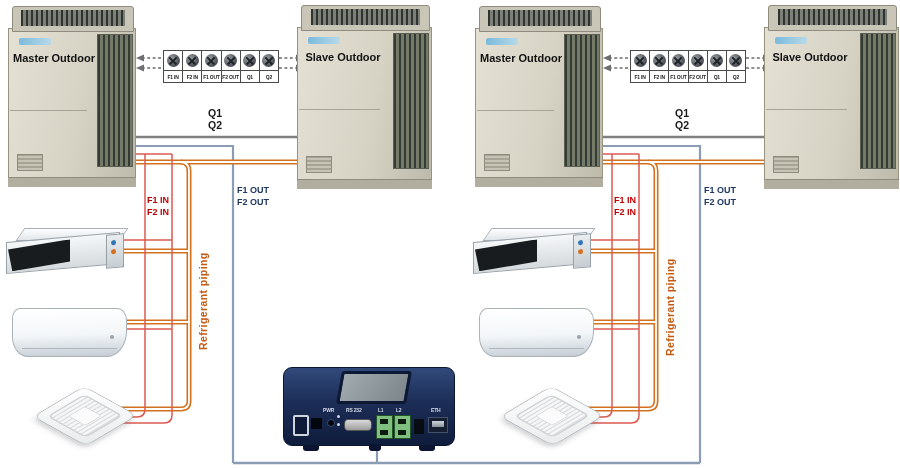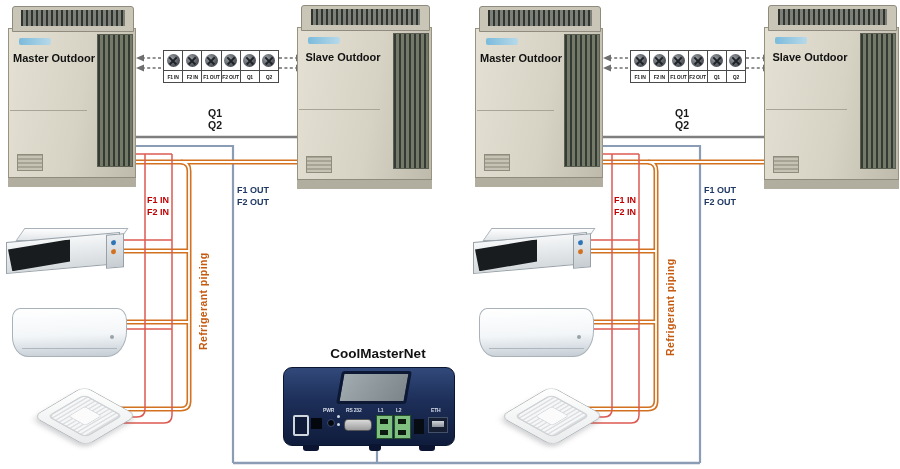--- a/index.html
+++ b/index.html
@@ -374,21 +374,20 @@
     <span>F2 OUT</span>
   </div>
   <div class="fout" style="left:704px;top:185px">
     <span>F1 OUT</span>
     <span>F2 OUT</span>
   </div>
 
   <div class="vlabel" style="left:197px;top:224px;height:126px">Refrigerant piping</div>
   <div class="vlabel" style="left:664px;top:230px;height:126px">Refrigerant piping</div>
 
-  <div class="cm-title" style="left:288px;top:346px">CoolMasterNet</div>
 
   <div class="cm">
     <div class="cm-body"></div>
     <div class="cm-screen"></div>
     <div class="cm-usb"></div>
     <div class="cm-sq"></div>
     <div class="cmp" style="left:40px;top:41px">PWR</div>
     <div class="cm-jack"></div>
     <div class="cm-led" style="left:54px;top:48px"></div>
     <div class="cm-led" style="left:54px;top:56px"></div>

